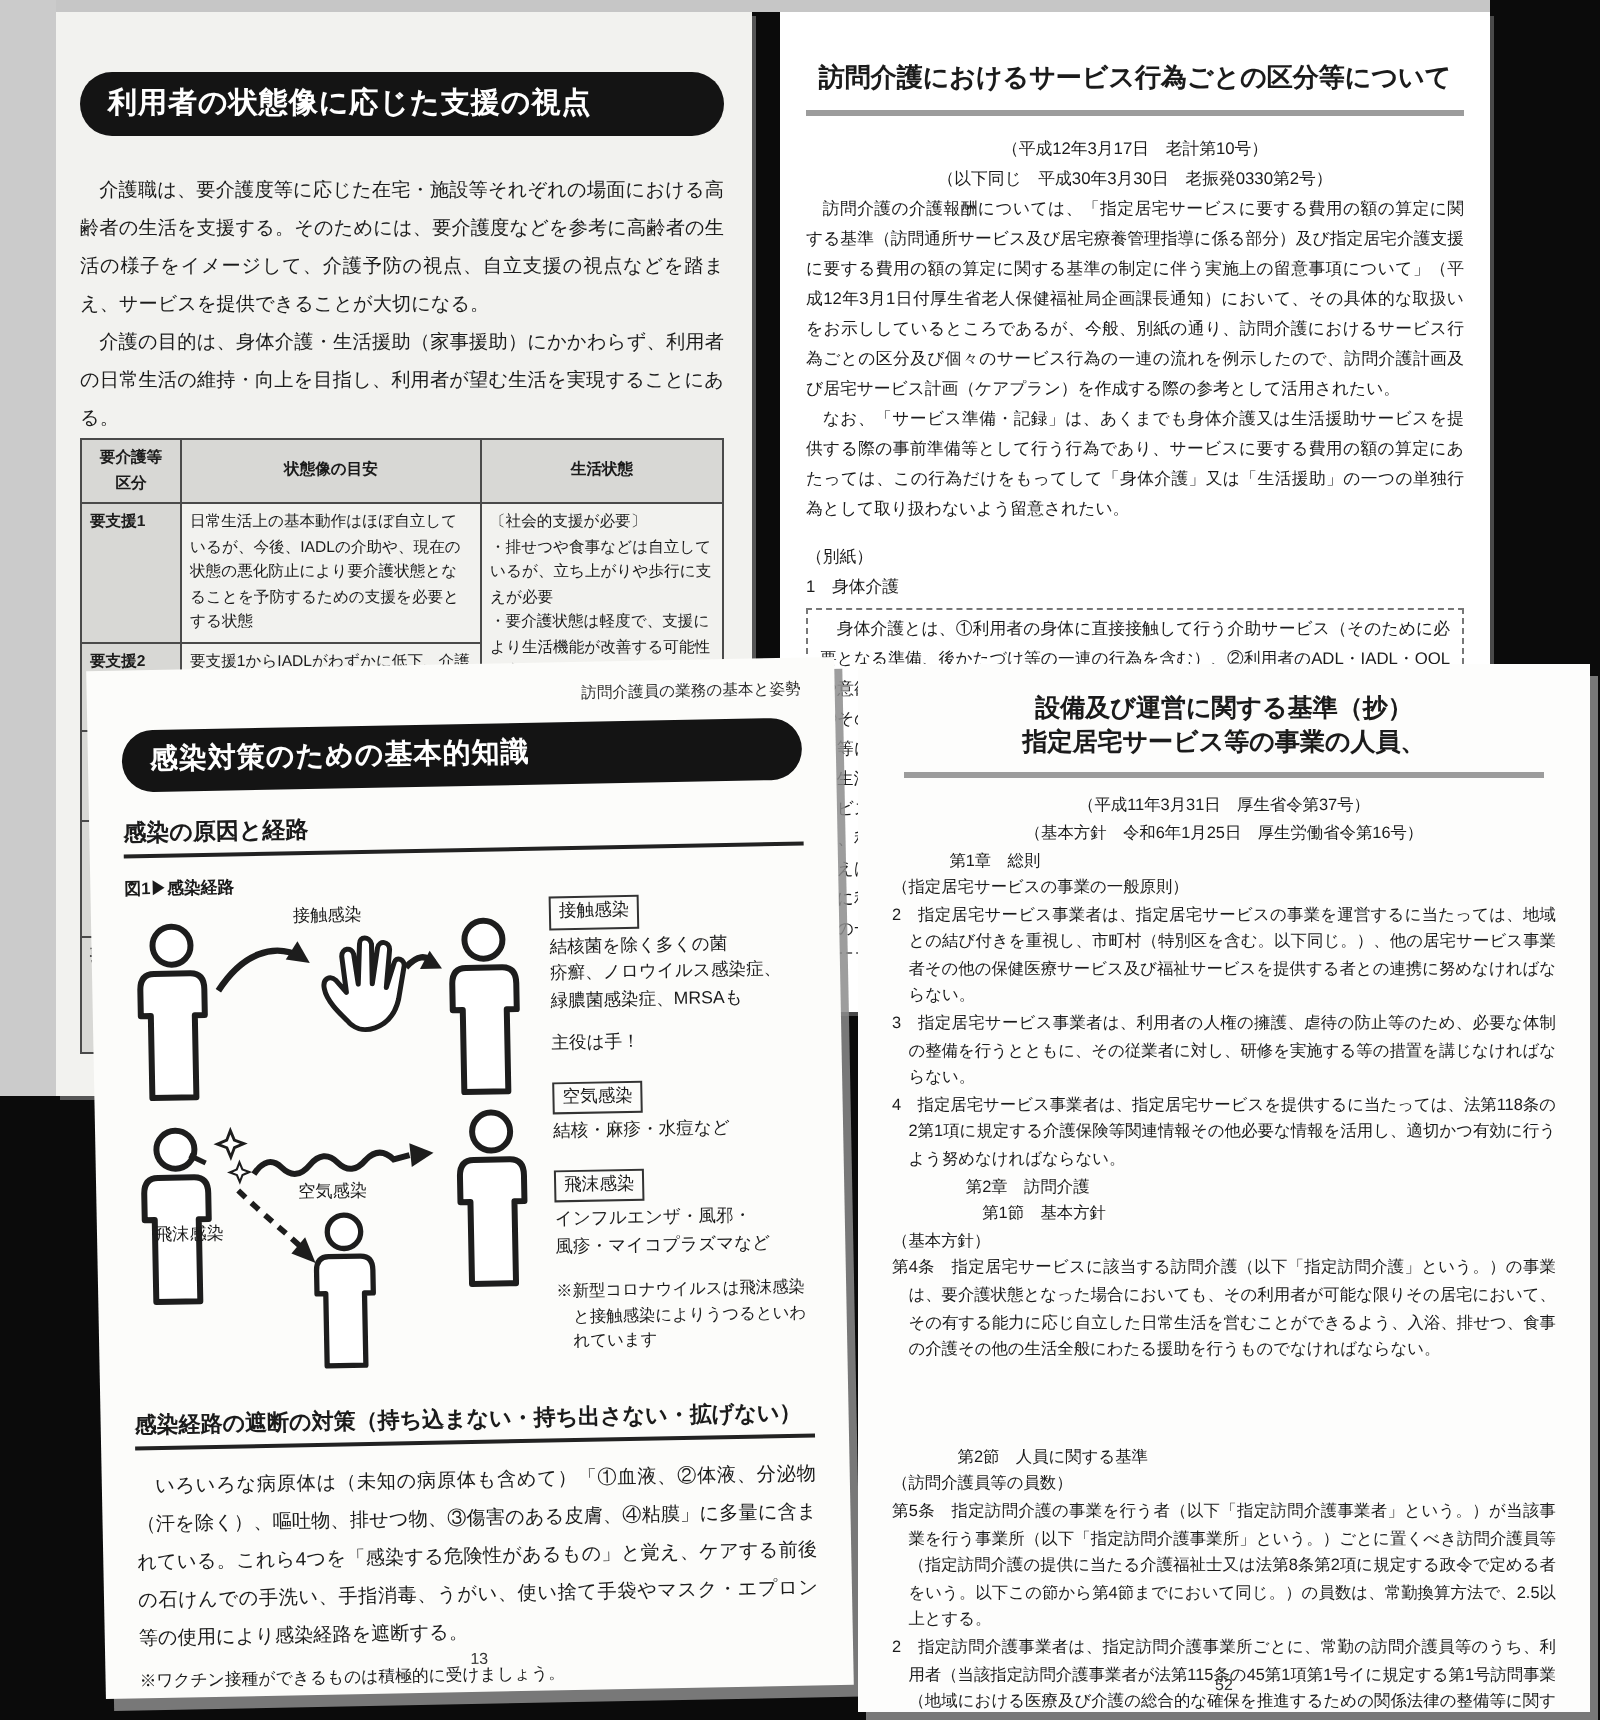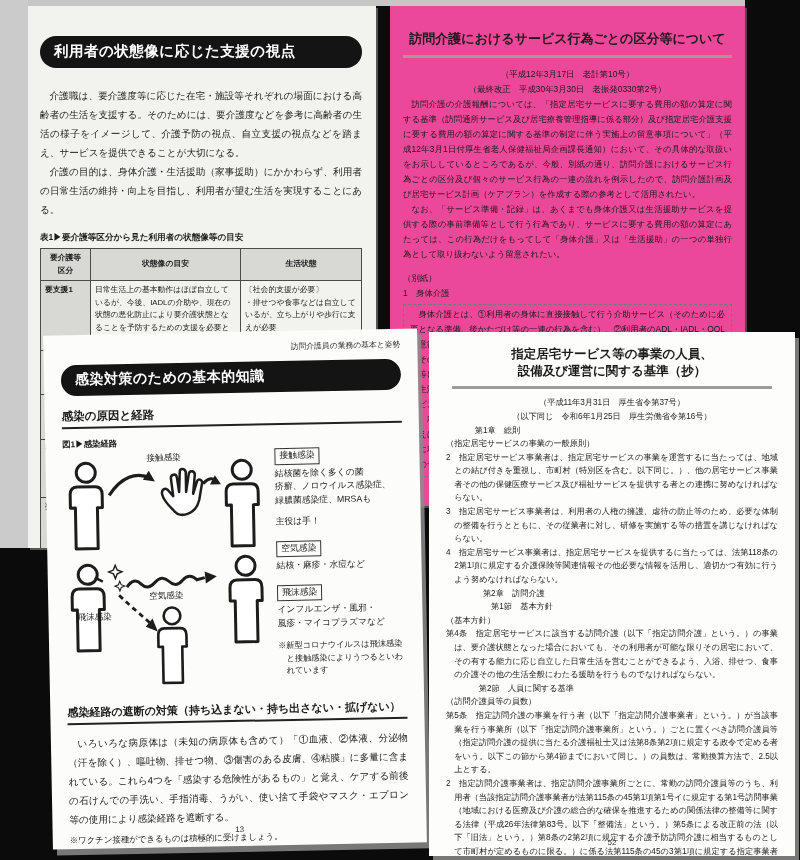--- a/index.html
+++ b/index.html
@@ -15,21 +15,21 @@
           border-radius:16px;padding:6px 14px 7px;}
   .body10{font-size:9.6px;line-height:19px;text-align:justify;text-indent:1em;margin:0;}
   #page-tl .body10.first{margin-top:18px;}
   .tbl-cap{font-size:8.6px;font-weight:bold;margin:13px 0 4px;}
   table.jtable{width:100%;border-collapse:collapse;font-size:7.8px;line-height:12.5px;}
   table.jtable th,table.jtable td{border:1px solid #4a4a4a;padding:3px 4px;vertical-align:top;text-align:left;}
   table.jtable th{background:#d8d8d5;text-align:center;vertical-align:middle;font-weight:bold;}
   td.lab{background:#d8d8d5;font-weight:bold;text-align:center;vertical-align:middle;}
   .pre{white-space:pre-line;}
   
-  #page-tr{left:390px;top:6px;width:355px;height:500px;background:#ec4899;
+  #page-tr{left:390px;top:6px;width:355px;height:500px;background:#ffffff;
            padding:24px 13px 0;box-shadow:2px 2px 0 rgba(150,150,150,.45);z-index:1;}
   .doc-title{text-align:center;font-weight:bold;font-size:13px;}
   .title-rule{height:3px;background:#9c9c9c;margin:7px 0 9px;}
   .rline{text-align:center;font-size:8.4px;line-height:15px;}
   .law-p{font-size:8.4px;line-height:15px;text-align:justify;text-indent:1em;margin:0;}
   .attach{font-size:8.4px;line-height:15px;margin-top:9px;}
   .numhead{font-size:8.4px;line-height:15px;}
   .def-box{border:1px dashed #777;padding:2px 6px 4px;margin-top:3px;}
   .def-box .law-p{text-indent:1em;}
   .hline{font-size:8.4px;line-height:15px;white-space:nowrap;overflow:hidden;}
@@ -55,35 +55,34 @@
   
   #page-br{left:429px;top:332px;width:366px;height:524px;background:#fdfdfc;
            padding:14px 17px 0;box-shadow:4px 6px 0 rgba(140,140,140,.85);z-index:2;}
   .doc-title2{text-align:center;font-weight:bold;font-size:12.5px;line-height:17px;}
   .title-rule2{height:2.5px;background:#9c9c9c;margin:6px 6px 7px;}
   #page-br .rline{font-size:8.2px;line-height:14px;}
   .lw{font-size:8.2px;line-height:13.6px;text-align:justify;margin:0;}
   .l-chap{margin-left:3.5em;}
   .l-chap2{margin-left:4.5em;}
   .l-sec{margin-left:5.5em;}
-  .l-sec2{margin-left:4em;}
+  .l-sec2{margin-left:4em;margin-top:40px;}
   .l-hang{padding-left:1em;text-indent:-1em;}
 </style>
 </head>
 <body>
 
 <div id="canvas">
   <div class="strip-top"></div>
   <div class="strip-left"></div>
 
   <div class="page" id="page-tl">
     <div class="banner">利用者の状態像に応じた支援の視点</div>
     <p class="body10 first">介護職は、要介護度等に応じた在宅・施設等それぞれの場面における高齢者の生活を支援する。そのためには、要介護度などを参考に高齢者の生活の様子をイメージして、介護予防の視点、自立支援の視点などを踏まえ、サービスを提供できることが大切になる。</p>
     <p class="body10">介護の目的は、身体介護・生活援助（家事援助）にかかわらず、利用者の日常生活の維持・向上を目指し、利用者が望む生活を実現することにある。</p>
-    <div class="tbl-cap">表1▶要介護等区分から見た利用者の状態像等の目安</div>
     <table class="jtable">
       <colgroup>
           <col style="width:50px">
           <col style="width:150px">
           <col>
         </colgroup>
       <tbody>
           <tr>
         <th class="pre">要介護等
 区分</th>
@@ -118,21 +117,21 @@
         <td></td>
       </tr>
     </tbody>
       </table>
   </div>
 
   <div class="page" id="page-tr">
     <div class="doc-title">訪問介護におけるサービス行為ごとの区分等について</div>
     <div class="title-rule"></div>
     <div class="rline">（平成12年3月17日　老計第10号）</div>
-    <div class="rline">（最終改正　平成30年3月30日　老振発0330第2号）</div>
+    <div class="rline">（以下同じ　平成30年3月30日　老振発0330第2号）</div>
     <p class="law-p">訪問介護の介護報酬については、「指定居宅サービスに要する費用の額の算定に関する基準（訪問通所サービス及び居宅療養管理指導に係る部分）及び指定居宅介護支援に要する費用の額の算定に関する基準の制定に伴う実施上の留意事項について」（平成12年3月1日付厚生省老人保健福祉局企画課長通知）において、その具体的な取扱いをお示ししているところであるが、今般、別紙の通り、訪問介護におけるサービス行為ごとの区分及び個々のサービス行為の一連の流れを例示したので、訪問介護計画及び居宅サービス計画（ケアプラン）を作成する際の参考として活用されたい。</p>
     <p class="law-p">なお、「サービス準備・記録」は、あくまでも身体介護又は生活援助サービスを提供する際の事前準備等として行う行為であり、サービスに要する費用の額の算定にあたっては、この行為だけをもってして「身体介護」又は「生活援助」の一つの単独行為として取り扱わないよう留意されたい。</p>
     <div class="attach">（別紙）</div>
     <div class="numhead">1　身体介護</div>
     <div class="def-box">
       <p class="law-p">身体介護とは、①利用者の身体に直接接触して行う介助サービス（そのために必要となる準備、後かたづけ等の一連の行為を含む）、②利用者のADL・IADL・QOLや意欲の向上のために利用者と共に行う自立支援・重度化防止のためのサービス、③その他専門的知識・技術（介護を要する状態となった要因である心身の障害や疾病等に伴って必要となる特段の専門的配慮）をもって行う利用者の日常生活上・社会生活上のためのサ</p>
       <div class="hline">ービスをいう。</div>
       <div class="hline">い、利用者の日常生活に伴い必要となる行為であり、</div>
       <div class="hline">例えば健康チェックや環境整備などが含まれる。</div>
       <div class="hline">常に利用者の安全とプライバシーに配慮して行う。</div>
@@ -229,25 +228,25 @@
 
     <div class="sec-head" style="font-size:11px">感染経路の遮断の対策（持ち込まない・持ち出さない・拡げない）</div>
     <p class="body10">いろいろな病原体は（未知の病原体も含めて）「①血液、②体液、分泌物（汗を除く）、嘔吐物、排せつ物、③傷害のある皮膚、④粘膜」に多量に含まれている。これら4つを「感染する危険性があるもの」と覚え、ケアする前後の石けんでの手洗い、手指消毒、うがい、使い捨て手袋やマスク・エプロン等の使用により感染経路を遮断する。</p>
     <div class="note head">※ワクチン接種ができるものは積極的に受けましょう。</div>
     <div class="note">※3密を避けましょう。</div>
 
     <div class="pageno">13</div>
   </div>
 
   <div class="page" id="page-br">
+    <div class="doc-title2">設備及び運営に関する基準（抄）</div>
     <div class="doc-title2">指定居宅サービス等の事業の人員、</div>
-    <div class="doc-title2">設備及び運営に関する基準（抄）</div>
     <div class="title-rule2"></div>
     <div class="rline">（平成11年3月31日　厚生省令第37号）</div>
-    <div class="rline">（以下同じ　令和6年1月25日　厚生労働省令第16号）</div>
+    <div class="rline">（基本方針　令和6年1月25日　厚生労働省令第16号）</div>
     <div class="lw l-chap">第1章　総則</div>
     <div class="lw">（指定居宅サービスの事業の一般原則）</div>
     <div class="lw l-hang">2　指定居宅サービス事業者は、指定居宅サービスの事業を運営するに当たっては、地域との結び付きを重視し、市町村（特別区を含む。以下同じ。）、他の居宅サービス事業者その他の保健医療サービス及び福祉サービスを提供する者との連携に努めなければならない。</div>
     <div class="lw l-hang">3　指定居宅サービス事業者は、利用者の人権の擁護、虐待の防止等のため、必要な体制の整備を行うとともに、その従業者に対し、研修を実施する等の措置を講じなければならない。</div>
     <div class="lw l-hang">4　指定居宅サービス事業者は、指定居宅サービスを提供するに当たっては、法第118条の2第1項に規定する介護保険等関連情報その他必要な情報を活用し、適切かつ有効に行うよう努めなければならない。</div>
     <div class="lw l-chap2">第2章　訪問介護</div>
     <div class="lw l-sec">第1節　基本方針</div>
     <div class="lw">（基本方針）</div>
     <div class="lw l-hang">第4条　指定居宅サービスに該当する訪問介護（以下「指定訪問介護」という。）の事業は、要介護状態となった場合においても、その利用者が可能な限りその居宅において、その有する能力に応じ自立した日常生活を営むことができるよう、入浴、排せつ、食事の介護その他の生活全般にわたる援助を行うものでなければならない。</div>
     <div class="lw l-sec2">第2節　人員に関する基準</div>

